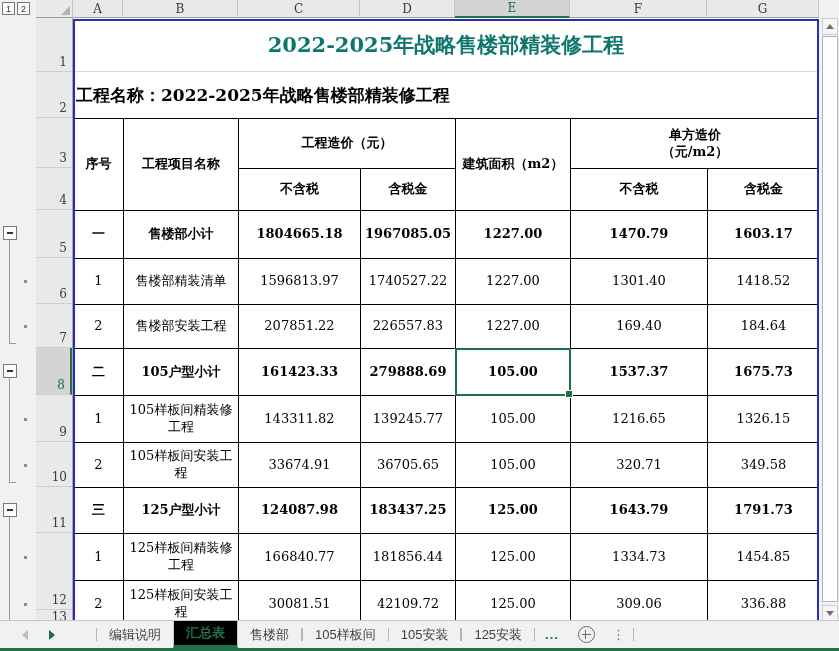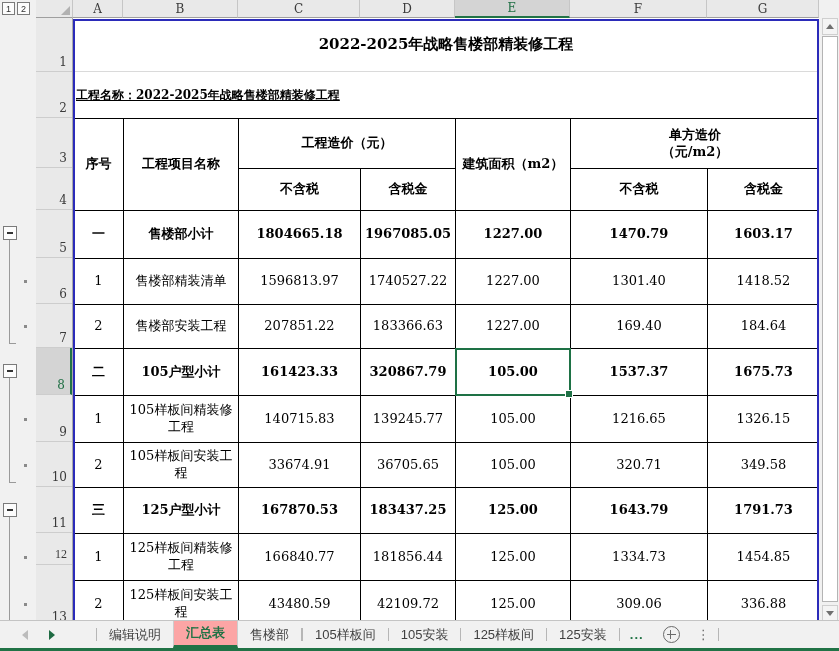--- a/index.html
+++ b/index.html
@@ -37,24 +37,24 @@
   .obr-line{position:absolute;left:9px;width:1px;background:#9a9a9a;}
   .obr-foot{position:absolute;left:9px;width:7px;height:1px;background:#9a9a9a;}
   .odot{position:absolute;left:24px;width:3px;height:3px;background:#8a8a8a;}
 
   
   #grid{left:73px;top:18px;width:746px;height:602px;background:#fff;overflow:hidden;}
   .wm{position:absolute;left:294px;top:392px;z-index:1;font-family:"DejaVu Serif",serif;
       font-size:80px;line-height:86px;color:#9e9e9e;letter-spacing:4px;white-space:nowrap;}
   .title-cell{position:absolute;left:0;top:0;width:746px;height:54px;z-index:2;box-sizing:border-box;
       display:flex;align-items:center;justify-content:center;font-family:"DejaVu Serif",serif;
-      font-weight:bold;font-size:15px;color:#000000;border-bottom:1px solid #dadada;}
+      font-weight:bold;font-size:21px;color:#0f766e;border-bottom:1px solid #dadada;}
   .project-cell{position:absolute;left:0;top:54px;width:746px;height:46px;z-index:2;box-sizing:border-box;
       display:flex;align-items:center;padding-left:3px;font-family:"DejaVu Serif",serif;
-      font-weight:bold;font-size:12px;color:#000;text-decoration:underline;}
+      font-weight:bold;font-size:17px;color:#000;}
   #sumtable{position:absolute;left:0;top:100px;z-index:2;border-collapse:collapse;table-layout:fixed;
       width:746px;font-family:"DejaVu Serif",serif;color:#000;}
   #sumtable td{border:1px solid #000;text-align:center;vertical-align:middle;
       font-size:13px;padding:0 2px;background:transparent;line-height:1.3;}
   #sumtable .hd{font-weight:bold;}
   #sumtable tr.subtotal td{font-weight:bold;}
   #sumtable .pre{white-space:pre-line;}
   .pageborder{position:absolute;left:0;top:1px;width:746px;height:601px;z-index:3;box-sizing:border-box;
       border:2px solid #2b2bb9;border-bottom:none;pointer-events:none;}
   .selbox{position:absolute;left:382px;top:330px;width:116px;height:48px;z-index:4;
@@ -77,21 +77,21 @@
   #tabbar{left:0;top:620px;width:839px;height:28px;background:#f1f1f1;box-sizing:border-box;
       border-top:1px solid #c4c4c4;display:flex;align-items:stretch;z-index:5;}
   .tnav{display:flex;align-items:center;gap:21px;padding-left:22px;width:96px;box-sizing:border-box;}
   .tarrow-prev{width:0;height:0;border-top:5px solid transparent;border-bottom:5px solid transparent;
       border-right:6px solid #bcbcbc;}
   .tarrow-next{width:0;height:0;border-top:5px solid transparent;border-bottom:5px solid transparent;
       border-left:6px solid #1f6b43;}
   #tabs{display:flex;align-items:stretch;justify-content:center;}
   .tabsep{width:1px;background:#b6b6b6;margin:7px 0;}
   .tab{display:flex;align-items:center;padding:0 12px;font-size:13px;color:#3f3f3f;}
-  .tab.active{background:#fca5a5;color:#217346;font-weight:bold;border-bottom:3px solid #217346;
+  .tab.active{background:#000000;color:#217346;font-weight:bold;border-bottom:3px solid #217346;
       border-left:1px solid #cdcdcd;border-right:1px solid #cdcdcd;}
   .tmore{display:flex;align-items:center;color:#217346;font-weight:bold;padding:0 10px;
       font-size:13px;letter-spacing:1px;}
   .taddbtn{align-self:center;width:15px;height:15px;border:1px solid #6a6a6a;border-radius:50%;
       margin:0 9px;position:relative;}
   .taddbtn::before{content:"";position:absolute;left:3px;right:3px;top:6.5px;height:1px;background:#6a6a6a;}
   .taddbtn::after{content:"";position:absolute;top:3px;bottom:3px;left:6.5px;width:1px;background:#6a6a6a;}
   .tmenu{align-self:center;color:#6a6a6a;font-size:13px;padding:0 8px;}
   #bottomstrip{left:0;top:648px;width:839px;height:3px;background:#217346;}
 </style>
@@ -122,21 +122,21 @@
     <div class="rowh" style="top: 54px; height: 46px;">2</div>
     <div class="rowh" style="top: 100px; height: 50px;">3</div>
     <div class="rowh" style="top: 150px; height: 42px;">4</div>
     <div class="rowh" style="top: 192px; height: 48px;">5</div>
     <div class="rowh" style="top: 240px; height: 46px;">6</div>
     <div class="rowh" style="top: 286px; height: 44px;">7</div>
     <div class="rowh sel" style="top: 330px; height: 47px;">8</div>
     <div class="rowh" style="top: 377px; height: 47px;">9</div>
     <div class="rowh" style="top: 424px; height: 45px;">10</div>
     <div class="rowh" style="top: 469px; height: 46px;">11</div>
-    <div class="rowh" style="top: 500px; height: 47px; font-family: Liberation Serif, serif;">12</div>
+    <div class="rowh" style="top: 545px; height: 47px;">12</div>
     <div class="rowh" style="top: 562px; height: 47px;">13</div>
   </div>
 
 <div class="abs" id="gutter">
     <div class="minusbtn" style="top: 208px;"></div>
     <div class="obr-line" style="top: 222px; height: 103px;"></div>
     <div class="obr-foot" style="top: 325px;"></div>
     <div class="minusbtn" style="top: 346px;"></div>
     <div class="obr-line" style="top: 360px; height: 104px;"></div>
     <div class="obr-foot" style="top: 464px;"></div>
@@ -196,74 +196,74 @@
           <td>1596813.97</td>
           <td>1740527.22</td>
           <td>1227.00</td>
           <td>1301.40</td>
           <td>1418.52</td>
         </tr>
         <tr style="height: 44px;">
           <td>2</td>
           <td>售楼部安装工程</td>
           <td>207851.22</td>
-          <td>183366.63</td>
+          <td>226557.83</td>
           <td>1227.00</td>
           <td>169.40</td>
           <td>184.64</td>
         </tr>
         <tr class="subtotal" style="height: 47px;">
           <td>二</td>
           <td>105户型小计</td>
           <td>161423.33</td>
-          <td>320867.79</td>
+          <td>279888.69</td>
           <td>105.00</td>
           <td>1537.37</td>
           <td>1675.73</td>
         </tr>
         <tr style="height: 47px;">
           <td>1</td>
           <td>105样板间精装修工程</td>
-          <td>140715.83</td>
+          <td>143311.82</td>
           <td>139245.77</td>
           <td>105.00</td>
           <td>1216.65</td>
           <td>1326.15</td>
         </tr>
         <tr style="height: 45px;">
           <td>2</td>
           <td>105样板间安装工程</td>
           <td>33674.91</td>
           <td>36705.65</td>
           <td>105.00</td>
           <td>320.71</td>
           <td>349.58</td>
         </tr>
         <tr class="subtotal" style="height: 46px;">
           <td>三</td>
           <td>125户型小计</td>
-          <td>167870.53</td>
+          <td>124087.98</td>
           <td>183437.25</td>
           <td>125.00</td>
           <td>1643.79</td>
           <td>1791.73</td>
         </tr>
         <tr style="height: 47px;">
           <td>1</td>
           <td>125样板间精装修工程</td>
           <td>166840.77</td>
           <td>181856.44</td>
           <td>125.00</td>
           <td>1334.73</td>
           <td>1454.85</td>
         </tr>
         <tr style="height: 47px;">
           <td>2</td>
           <td>125样板间安装工程</td>
-          <td>43480.59</td>
+          <td>30081.51</td>
           <td>42109.72</td>
           <td>125.00</td>
           <td>309.06</td>
           <td>336.88</td>
         </tr>
       </tbody>
   </table>
 
   <div class="pageborder"></div>
   <div class="selbox">
@@ -290,21 +290,20 @@
       <div class="tabsep"></div>
       <div class="tab">编辑说明</div>
       <div class="tab active">汇总表</div>
       <div class="tab">售楼部</div>
       <div class="tabsep"></div>
       <div class="tabsep"></div>
       <div class="tab">105样板间</div>
       <div class="tabsep"></div>
       <div class="tab">105安装</div>
       <div class="tabsep"></div>
-      <div class="tab">125样板间</div>
       <div class="tabsep"></div>
       <div class="tab">125安装</div>
       <div class="tabsep"></div>
       <div class="tmore">...</div>
       <div class="taddbtn"></div>
       <div class="tmenu">⋮</div>
       <div class="tabsep"></div>
     </div>
 </div>
 

